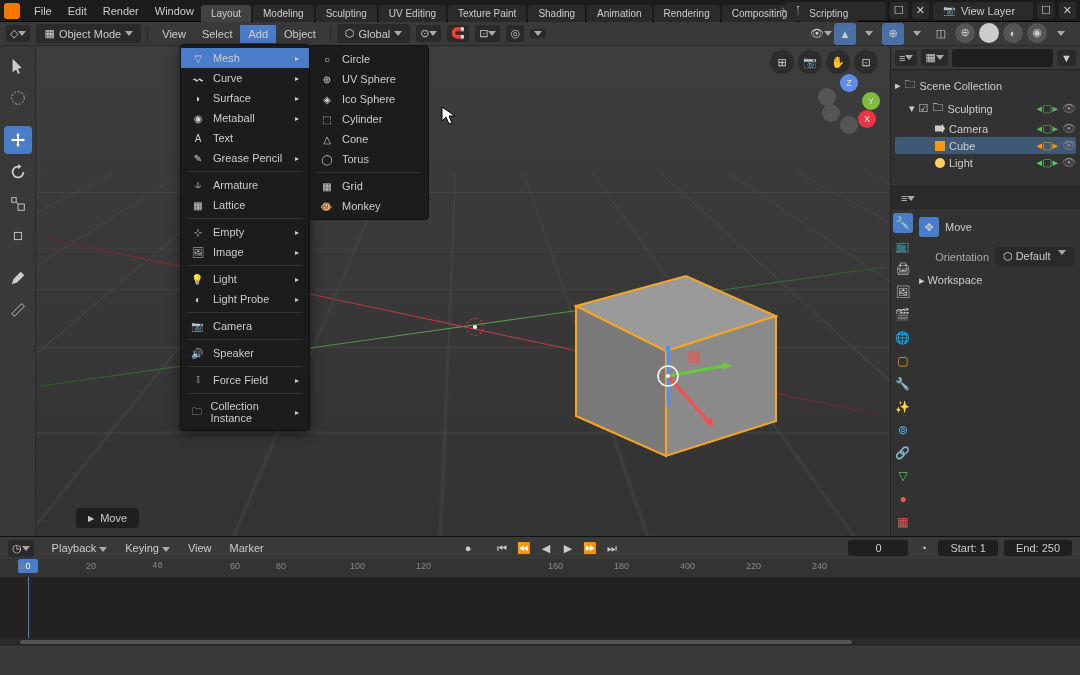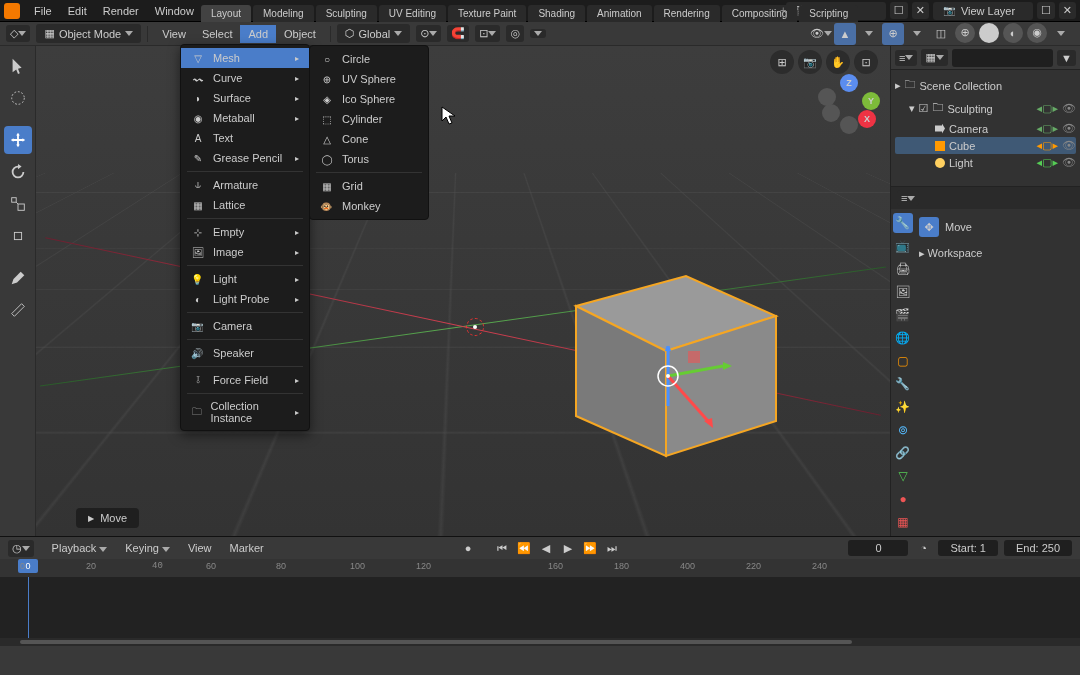--- a/index.html
+++ b/index.html
@@ -481,20 +481,24 @@
           <div class="prop-tab">🔗</div>
           <div class="prop-tab" style="color:#5c5">▽</div>
           <div class="prop-tab" style="color:#e55">●</div>
           <div class="prop-tab" style="color:#e55">▦</div>
         </div>
         <div class="props-content" style="padding:8px 6px">
           <div style="display:flex;align-items:center;gap:6px;margin-bottom:10px">
             <span style="width:20px;height:20px;background:#4a7dc9;border-radius:3px;display:inline-flex;align-items:center;justify-content:center">✥</span>
             <span>Move</span>
           </div>
+          <div class="prop-row">
+            <label>Orientation</label>
+            <div class="dropdown-field"><span>⬡ </span><span>Default</span><span style="float:right" class="tri"></span></div>
+          </div>
           <div style="margin-top:8px;cursor:pointer">▸ <span>Workspace</span></div>
         </div>
       </div>
     </div>
   </div>
 </div>
 
 <div class="timeline">
   <div class="tl-header" style="position:relative">
     <span class="btn-dark">◷<span class="tri"></span></span>
@@ -519,21 +523,21 @@
       <span class="tl-btn">◔</span>
       <div class="tl-field"><span>Start:</span>   <span>1</span></div>
       <div class="tl-field"><span>End:</span>  <span>250</span></div>
     </div>
   </div>
   <div class="tl-ruler" id="tlruler">
     <div class="tl-playhead">0</div>
   <span class="tl-tick" style="left: 20px;">0</span>
       <span class="tl-tick" style="left: 86px;">20</span>
       <span class="tl-tick" style="left: 152px; font-family: Liberation Mono, monospace;">40</span>
-      <span class="tl-tick" style="left: 206px;">60</span>
+      <span class="tl-tick" style="left: 230px;">60</span>
       <span class="tl-tick" style="left: 276px;">80</span>
       <span class="tl-tick" style="left: 350px;">100</span>
       <span class="tl-tick" style="left: 416px;">120</span>
       <span class="tl-tick" style="left: 472px; margin-top: 32px;">140</span>
       <span class="tl-tick" style="left: 548px;">160</span>
       <span class="tl-tick" style="left: 614px;">180</span>
       <span class="tl-tick" style="left: 680px;">400</span>
       <span class="tl-tick" style="left: 746px;">220</span>
       <span class="tl-tick" style="left: 812px;">240</span>
     </div>

